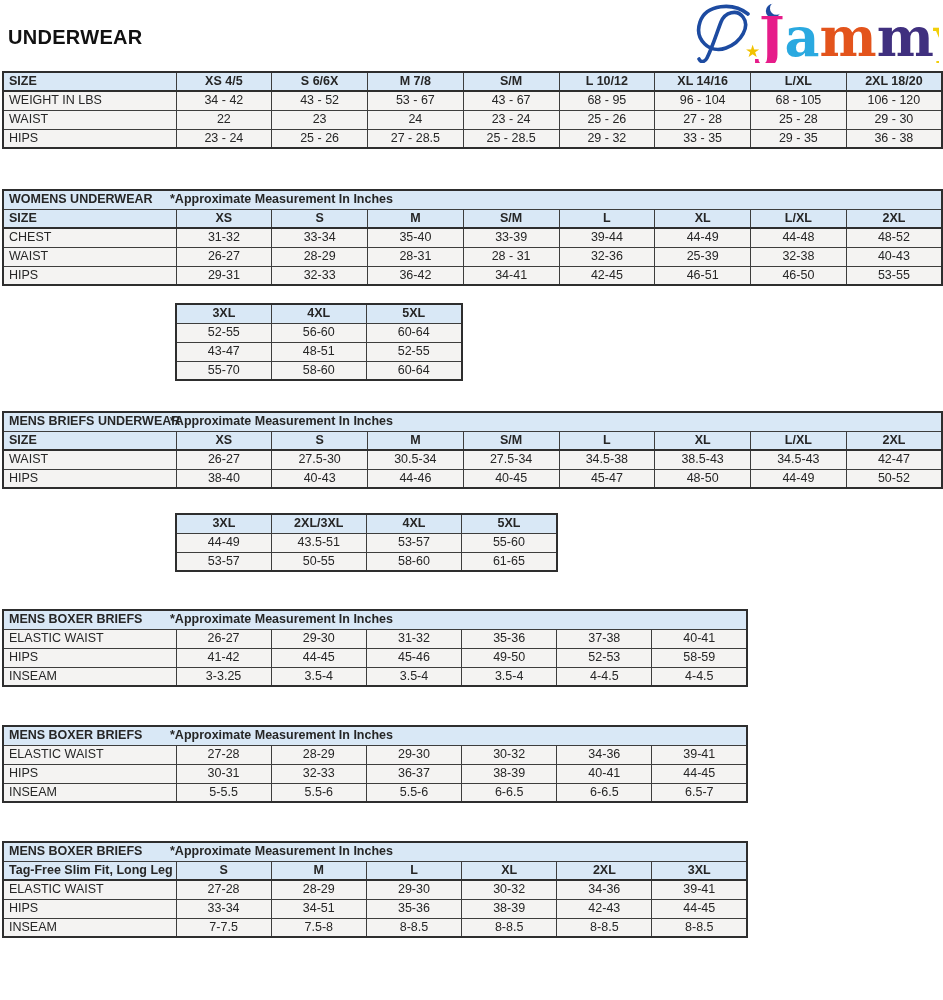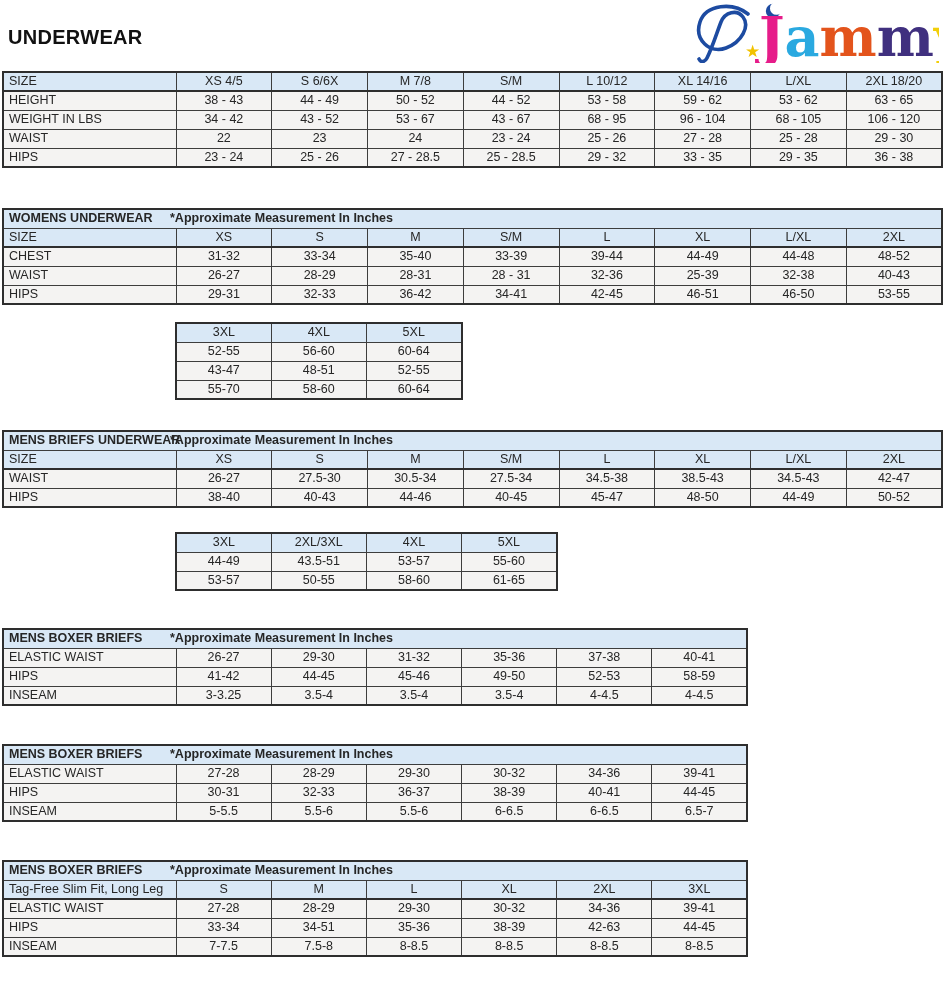--- a/index.html
+++ b/index.html
@@ -31,21 +31,21 @@
   table.sz td{
     height:19px;padding:0 3px;border:1px solid var(--border);
     background:var(--rowfill);text-align:center;vertical-align:middle;
     white-space:nowrap;overflow:hidden;line-height:17px;
   }
   table.sz td.title-cell{
     background:var(--headfill);text-align:left;font-weight:bold;padding-left:5px;
   }
   .tbl-title{display:inline-block;width:161px;}
   .tbl-note{display:inline-block;}
-  table.sz tr.head-row td{background:var(--headfill);font-weight:normal;margin-left:7px;}
+  table.sz tr.head-row td{background:var(--headfill);font-weight:bold;margin-left:7px;}
   table.sz.main tr.head-row td{border-bottom-width:2px;border-bottom-color:var(--outer);}
   table.sz td.label-cell{text-align:left;padding-left:5px;}
 </style>
 </head>
 <body>
 
 <div class="page">
 
   <div class="topbar">
     <h1 class="page-title">UNDERWEAR</h1>
@@ -83,31 +83,20 @@
             <td class="size-cell">XS 4/5</td>
             <td class="size-cell">S 6/6X</td>
             <td class="size-cell">M 7/8</td>
             <td class="size-cell">S/M</td>
             <td class="size-cell">L 10/12</td>
             <td class="size-cell">XL 14/16</td>
             <td class="size-cell">L/XL</td>
             <td class="size-cell">2XL 18/20</td>
           </tr>
           <tr>
-            <td class="label-cell">HEIGHT</td>
-            <td class="val-cell">38 - 43</td>
-            <td class="val-cell">44 - 49</td>
-            <td class="val-cell">50 - 52</td>
-            <td class="val-cell">44 - 52</td>
-            <td class="val-cell">53 - 58</td>
-            <td class="val-cell">59 - 62</td>
-            <td class="val-cell">53 - 62</td>
-            <td class="val-cell">63 - 65</td>
-          </tr>
-          <tr>
             <td class="label-cell">WEIGHT IN LBS</td>
             <td class="val-cell">34 - 42</td>
             <td class="val-cell">43 - 52</td>
             <td class="val-cell">53 - 67</td>
             <td class="val-cell">43 - 67</td>
             <td class="val-cell">68 - 95</td>
             <td class="val-cell">96 - 104</td>
             <td class="val-cell">68 - 105</td>
             <td class="val-cell">106 - 120</td>
           </tr>
@@ -436,21 +425,21 @@
             <td class="val-cell">30-32</td>
             <td class="val-cell">34-36</td>
             <td class="val-cell">39-41</td>
           </tr>
           <tr>
             <td class="label-cell">HIPS</td>
             <td class="val-cell">33-34</td>
             <td class="val-cell">34-51</td>
             <td class="val-cell">35-36</td>
             <td class="val-cell">38-39</td>
-            <td class="val-cell">42-63</td>
+            <td class="val-cell">42-43</td>
             <td class="val-cell">44-45</td>
           </tr>
           <tr>
             <td class="label-cell">INSEAM</td>
             <td class="val-cell">7-7.5</td>
             <td class="val-cell">7.5-8</td>
             <td class="val-cell">8-8.5</td>
             <td class="val-cell">8-8.5</td>
             <td class="val-cell">8-8.5</td>
             <td class="val-cell">8-8.5</td>

